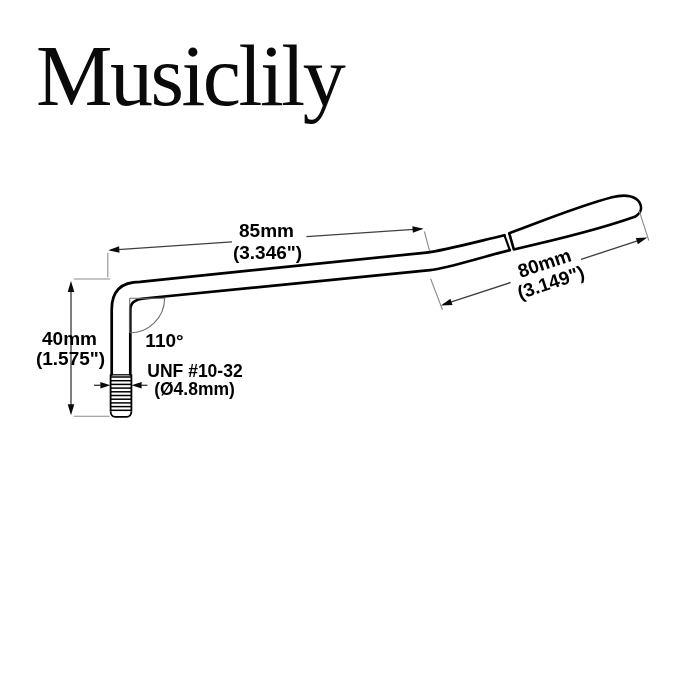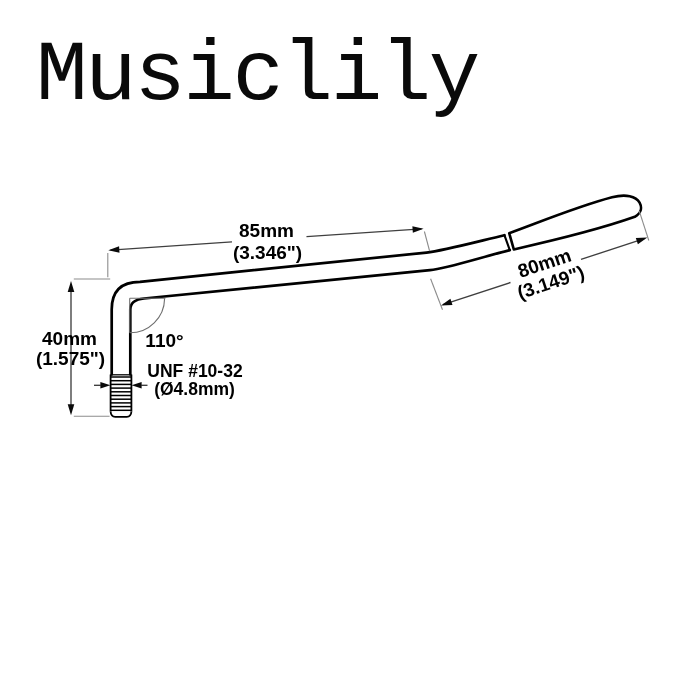--- a/index.html
+++ b/index.html
@@ -14,21 +14,21 @@
   .canvas {
     position: relative;
     width: 700px;
     height: 700px;
     background: #ffffff;
   }
   .logo {
     position: absolute;
     left: 36px;
     top: 33px;
-    font-family: Liberation Mono, monospace;
+    font-family: Liberation Serif, serif;
     font-size: 86px;
     font-weight: 400;
     letter-spacing: -2.5px;
     line-height: 1;
     color: #0a0a0a;
     white-space: nowrap;
   }
   svg.diagram {
     position: absolute;
     left: 0;

